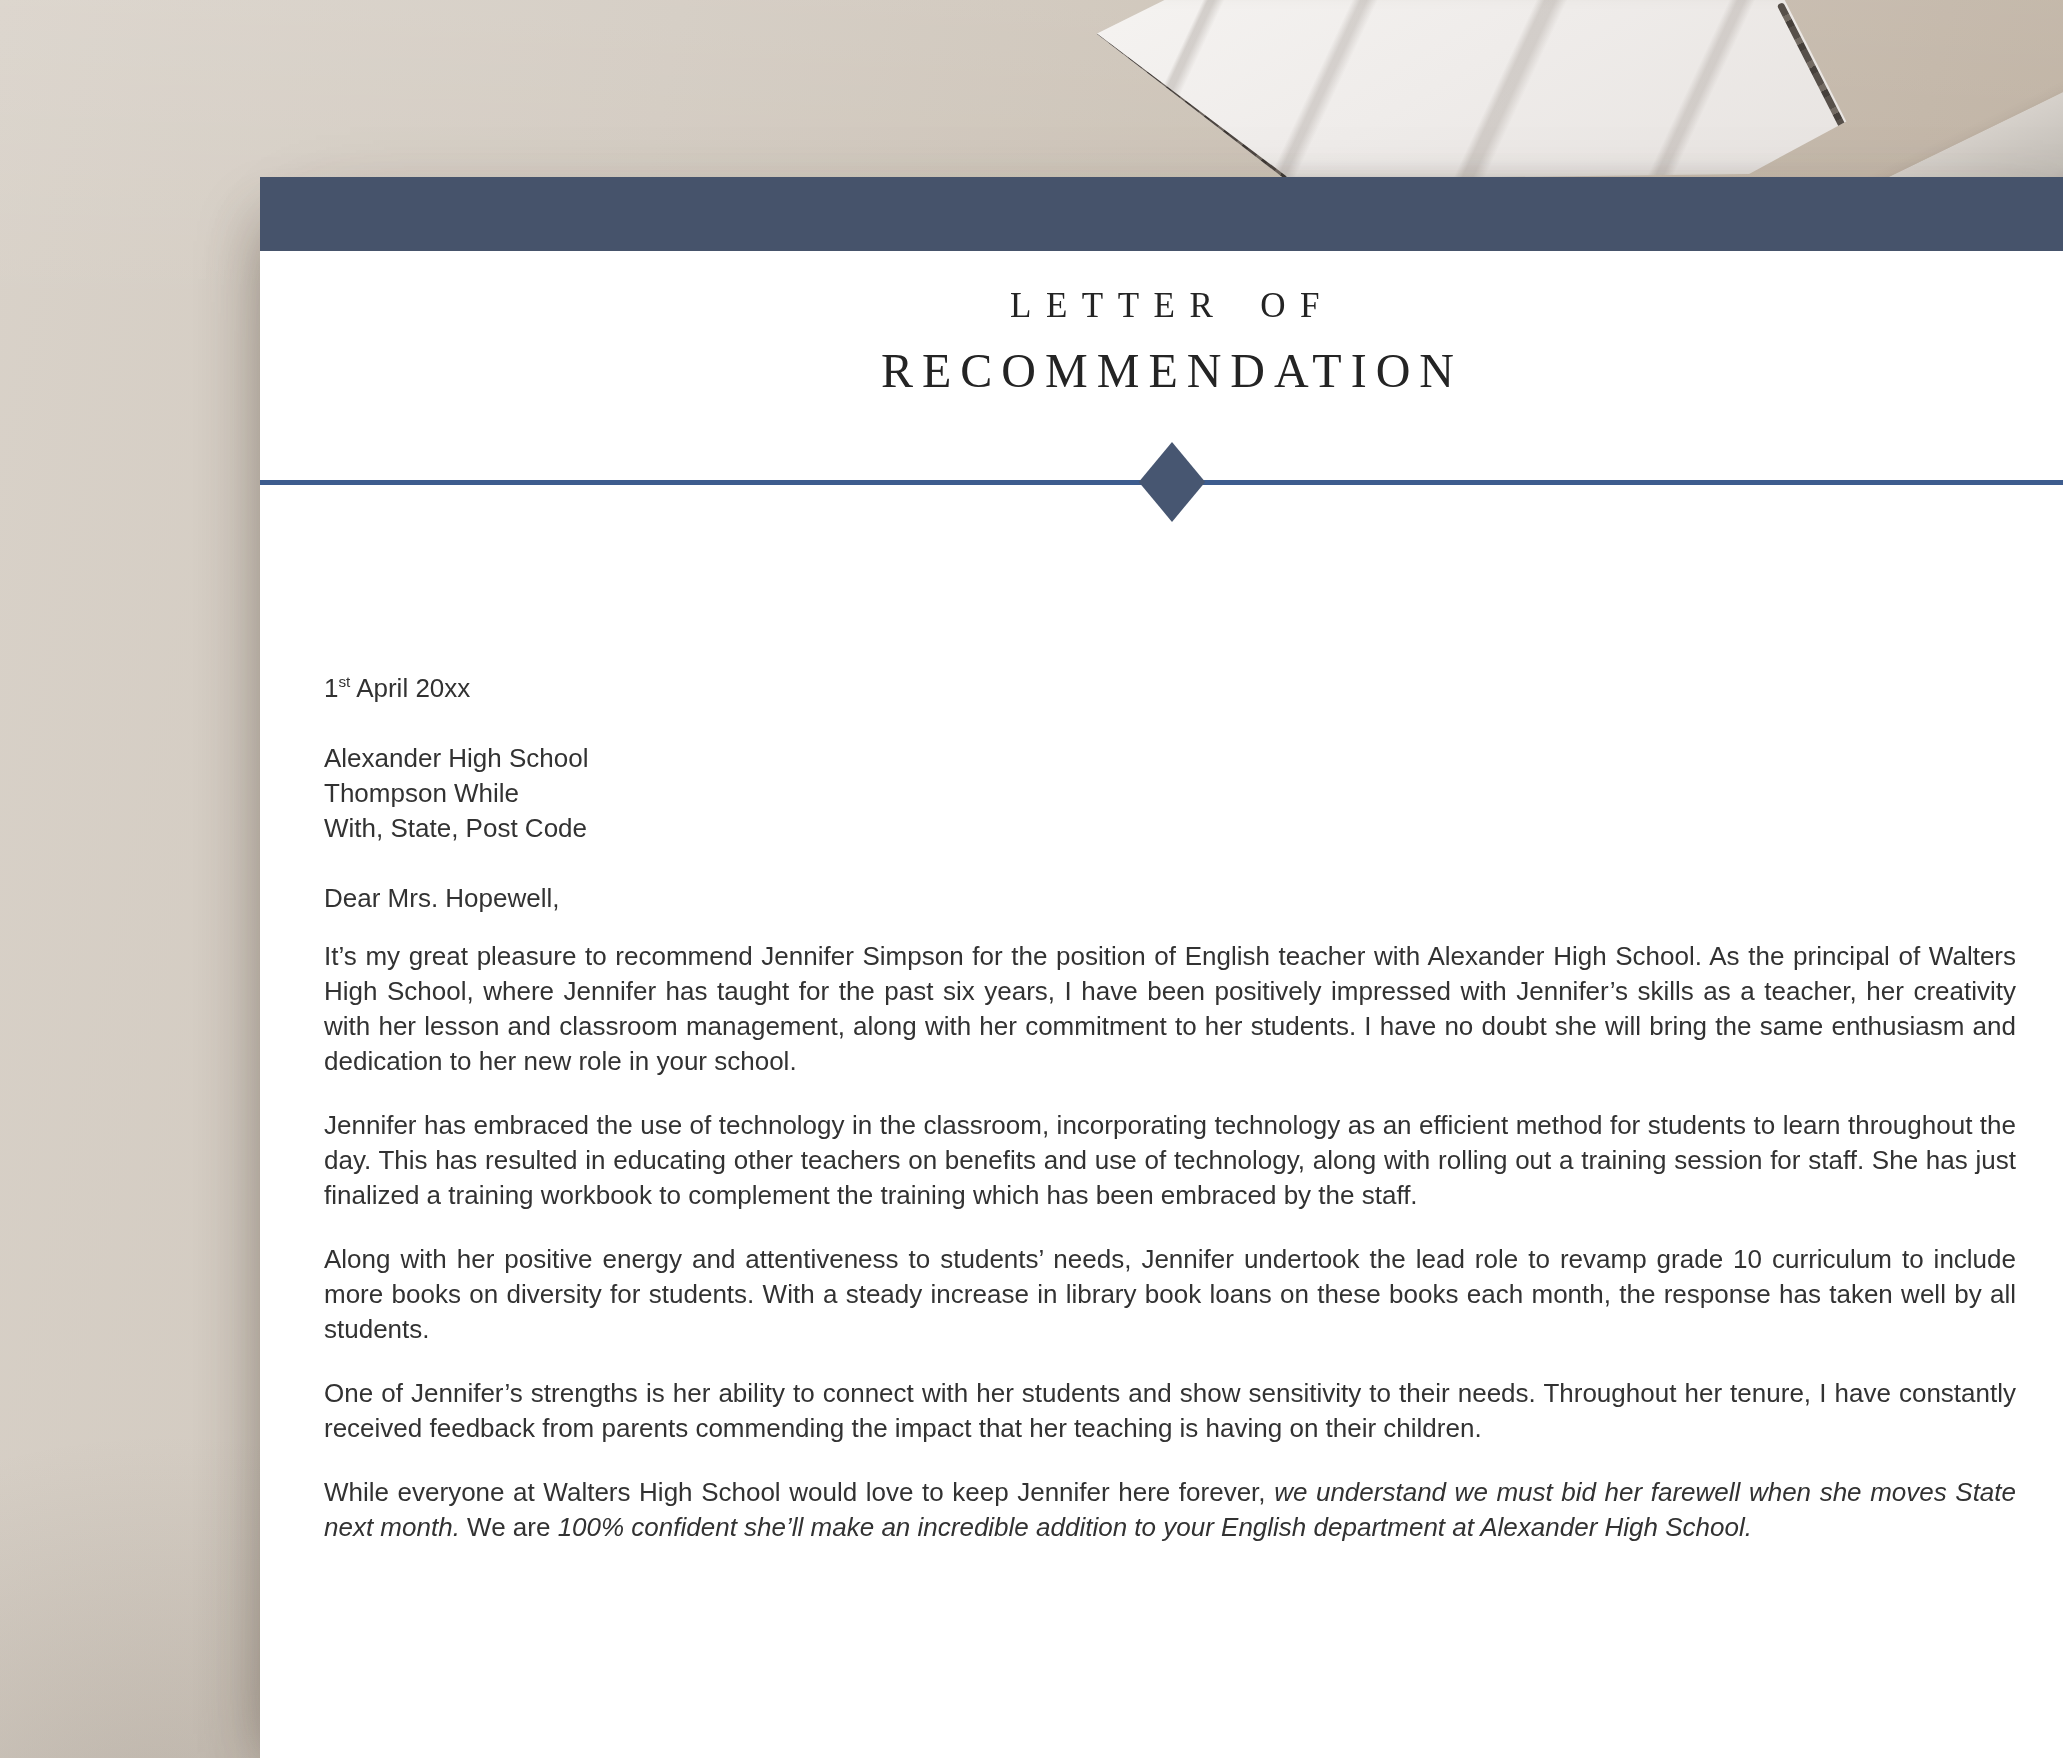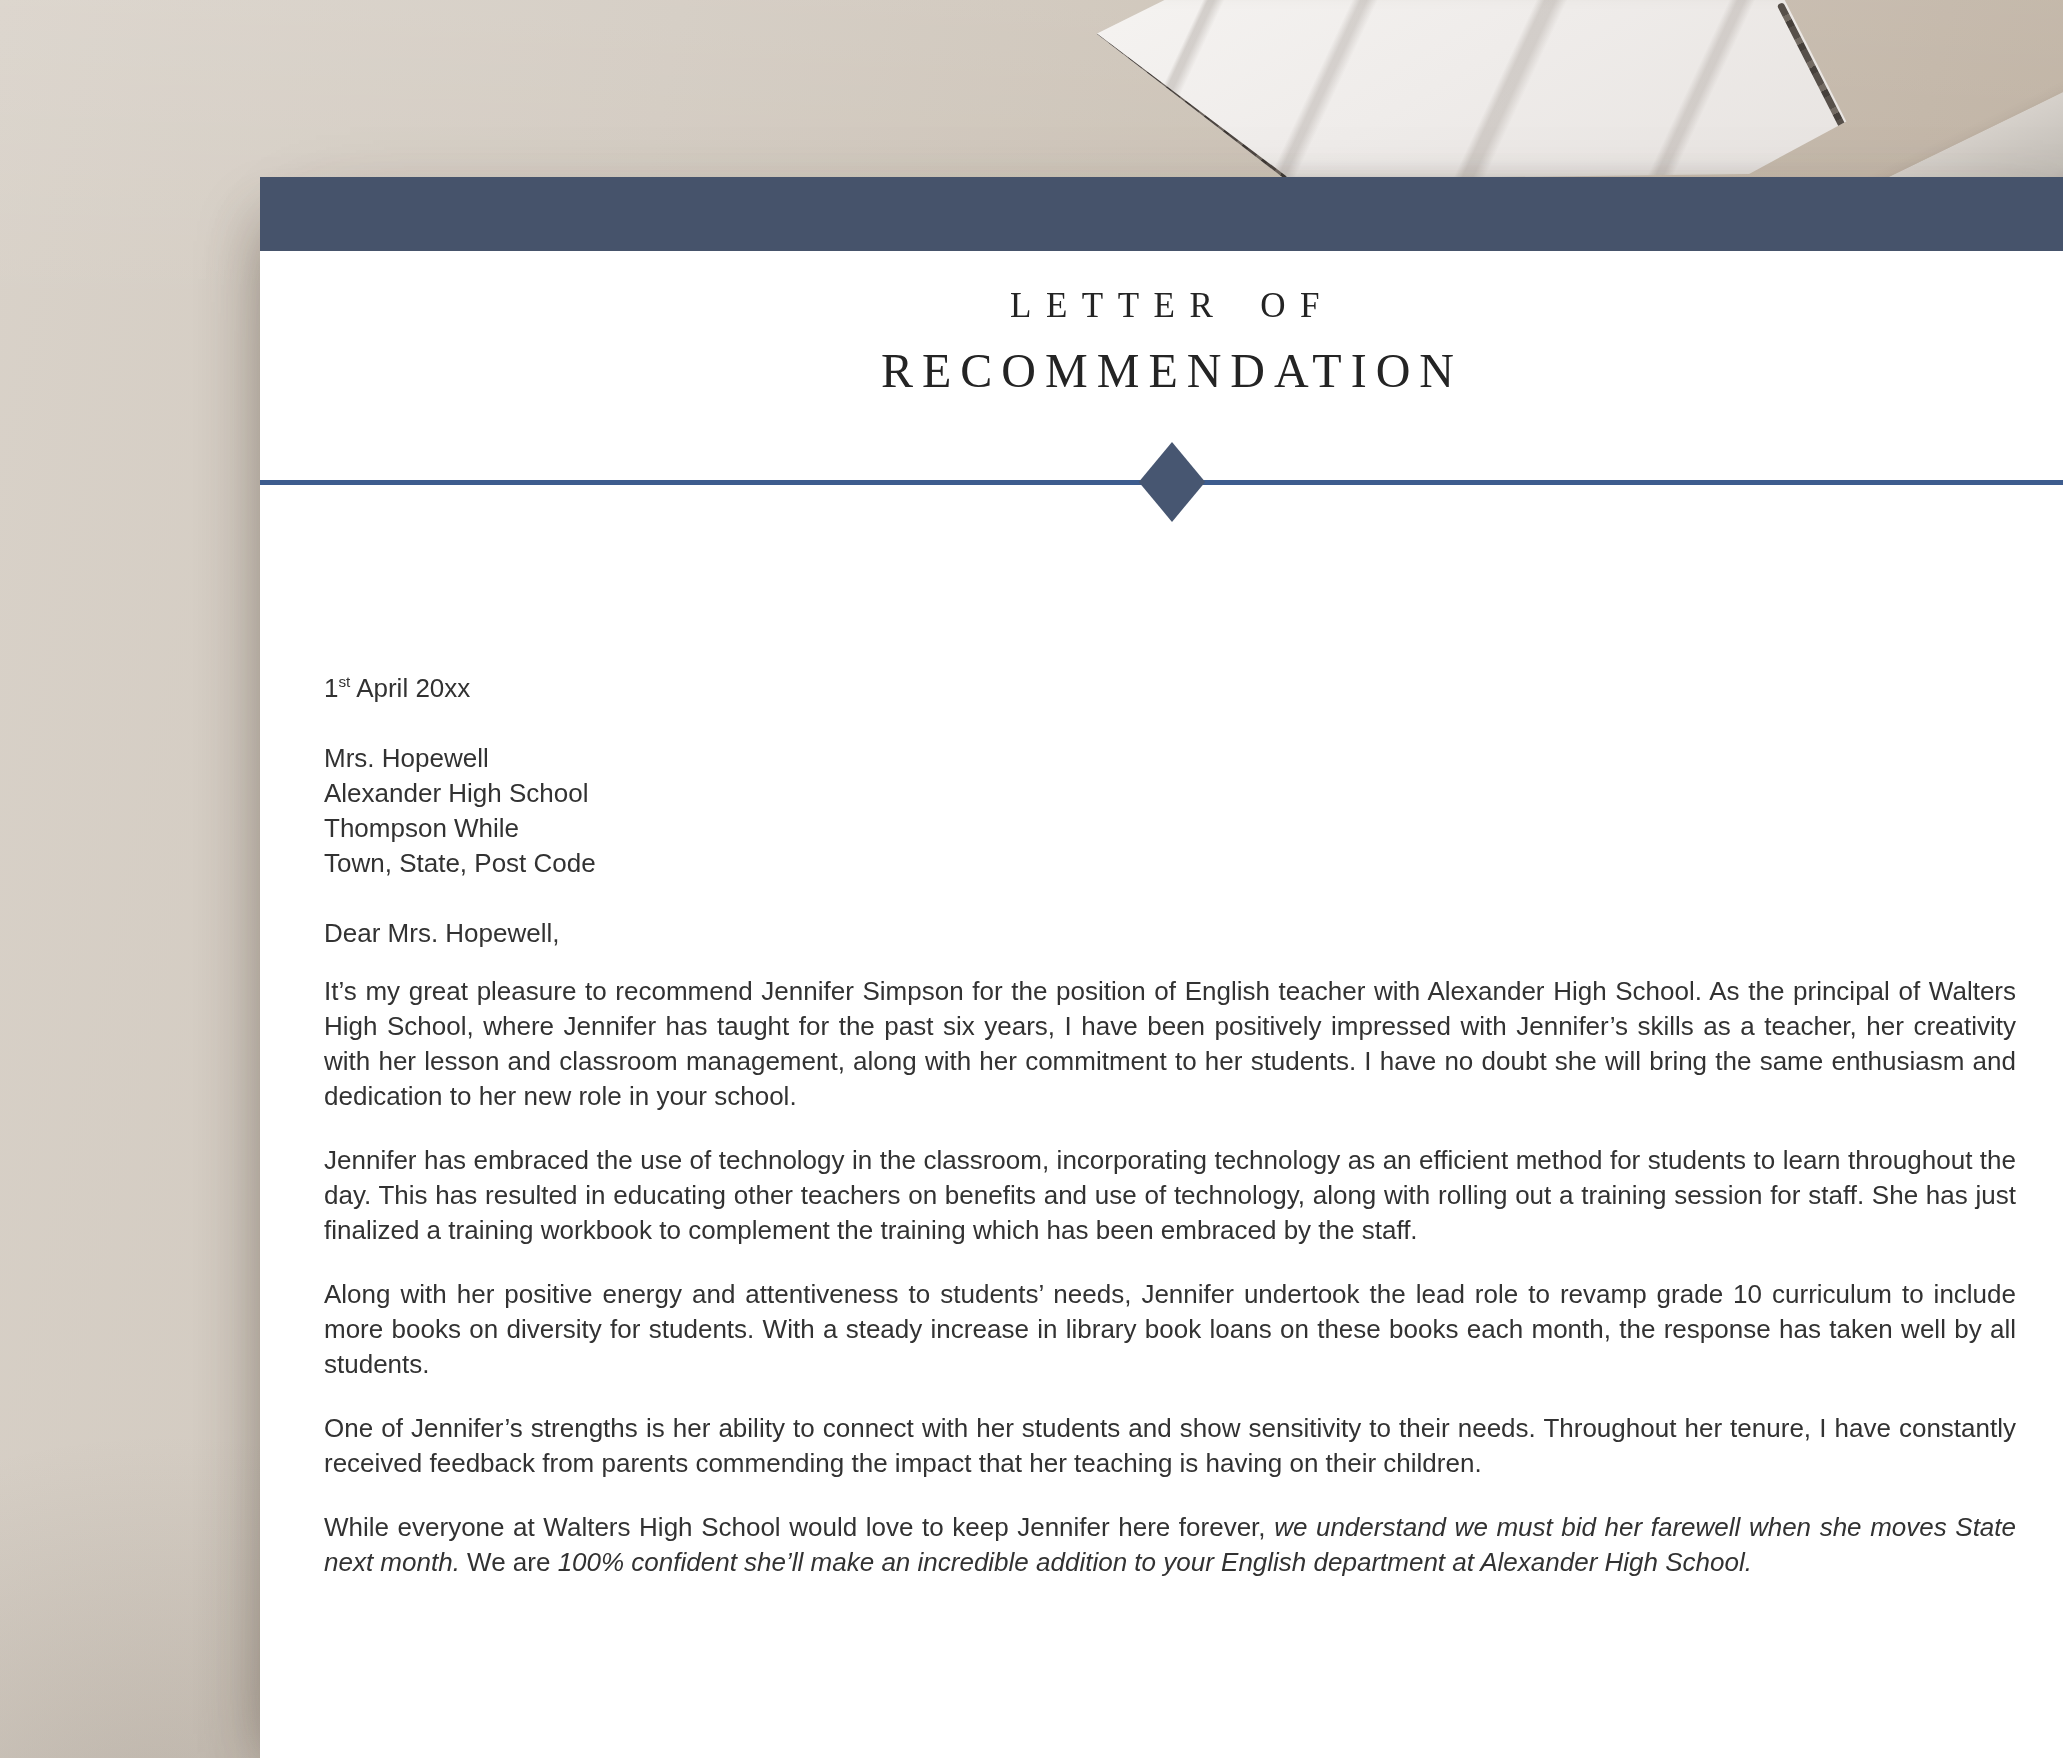--- a/index.html
+++ b/index.html
@@ -128,24 +128,23 @@
     <div class="title-large">RECOMMENDATION</div>
   </div>
   <div class="divider">
     <div class="divider-line"></div>
     <div class="divider-diamond"></div>
   </div>
 
   <div class="letter-body">
     <div class="dateline"><span>1</span><sup>st</sup><span> April 20xx</span></div>
 
-    <div class="addr">Mrs. Hopewell</div>
     <div class="addr">Alexander High School</div>
     <div class="addr">Thompson While</div>
-    <div class="addr">Town, State, Post Code</div>
+    <div class="addr">With, State, Post Code</div>
 
     <div class="salutation">Dear Mrs. Hopewell,</div>
 
     <p>It’s my great pleasure to recommend Jennifer Simpson for the position of English teacher with Alexander High School. As the principal of Walters High School, where Jennifer has taught for the past six years, I have been positively impressed with Jennifer’s skills as a teacher, her creativity with her lesson and classroom management, along with her commitment to her students. I have no doubt she will bring the same enthusiasm and dedication to her new role in your school.</p>
     <p>Jennifer has embraced the use of technology in the classroom, incorporating technology as an efficient method for students to learn throughout the day. This has resulted in educating other teachers on benefits and use of technology, along with rolling out a training session for staff. She has just finalized a training workbook to complement the training which has been embraced by the staff.</p>
     <p>Along with her positive energy and attentiveness to students’ needs, Jennifer undertook the lead role to revamp grade 10 curriculum to include more books on diversity for students. With a steady increase in library book loans on these books each month, the response has taken well by all students.</p>
     <p>One of Jennifer’s strengths is her ability to connect with her students and show sensitivity to their needs. Throughout her tenure, I have constantly received feedback from parents commending the impact that her teaching is having on their children.</p>
     <p><span>While everyone at Walters High School would love to keep Jennifer here forever, </span><span class="it">we understand we must bid her farewell when she moves State next month.</span><span> We are </span><span class="it">100% confident she’ll make an incredible addition to your English department at Alexander High School.</span></p>
   </div>
 </div>

